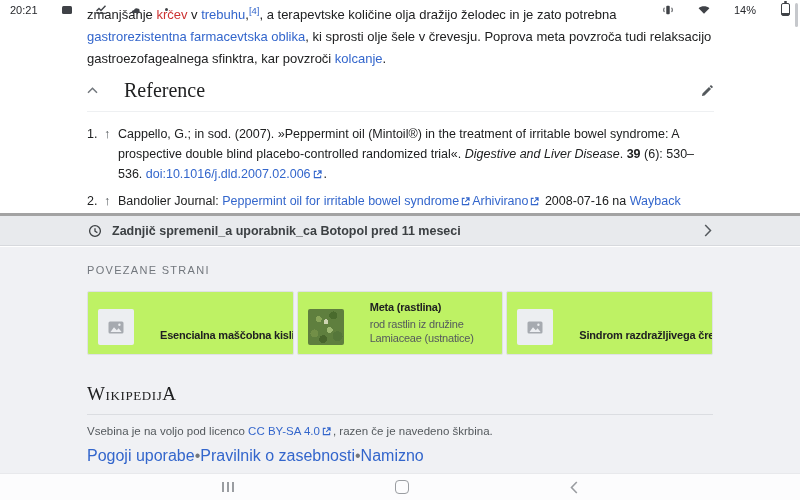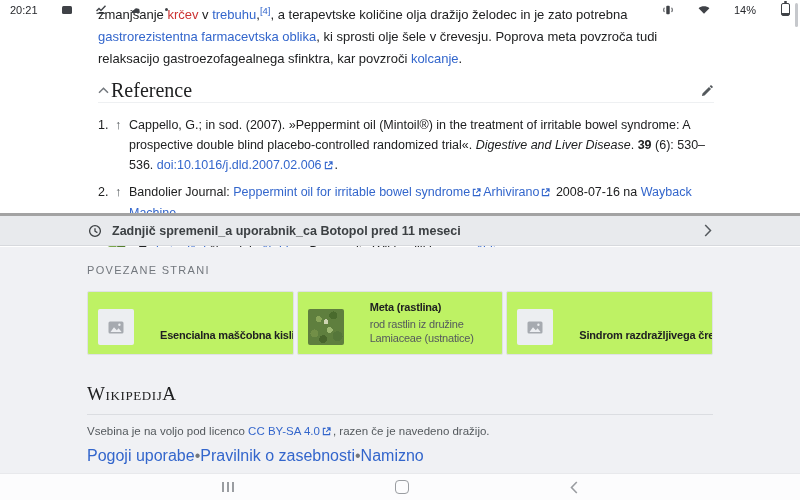--- a/index.html
+++ b/index.html
@@ -14,26 +14,26 @@
   .si-img{width:10px;height:8px;background:#3f4247;border-radius:1.5px;display:inline-block;}
   .si-dot{width:3px;height:3px;background:#3f4247;border-radius:50%;display:inline-block;}
   .batt{position:relative;width:7px;height:11px;border:1px solid #3f4247;border-radius:2px;display:inline-block;margin-left:1px;}
   .batt::before{content:"";position:absolute;top:-3px;left:1.5px;width:3px;height:2px;background:#3f4247;border-radius:1px;}
   .batt::after{content:"";position:absolute;bottom:0;left:0;right:0;height:2px;background:#3f4247;}
 
   
   .scrollthumb{position:absolute;top:3px;right:2px;width:3px;height:24px;background:#c6c8cc;border-radius:2px;z-index:6;}
 
   
-  .article{position:absolute;top:0;left:98px;right:86px;color:#202122;}
+  .article{position:absolute;top:0;left:87px;right:86px;color:#202122;}
   .para{margin:4px 0 0;font-size:13px;line-height:22px;}
   .lnk{color:#3366cc;}
   .red{color:#cc3333;}
   .sup{font-size:9.5px;vertical-align:super;color:#3366cc;line-height:0;}
-  .sec-head{margin-top:9px;display:flex;align-items:center;gap:2px;border-bottom:1px solid #eef0f2;}
+  .sec-head{margin-top:9px;display:flex;align-items:center;gap:26px;padding-bottom:9px;border-bottom:1px solid #eef0f2;}
   .sec-title{margin:0;font-family:"Liberation Serif",serif;font-weight:400;font-size:20px;color:#202122;}
   .edit-btn{margin-left:auto;display:flex;align-items:center;}
   .refs{margin-top:12px;font-size:12.5px;line-height:20px;}
   .ref{display:flex;margin-bottom:6px;}
   .ref-num{width:17px;flex:none;}
   .ref-up{width:14px;flex:none;color:#54595d;}
   .ref-body{flex:1;}
   .ital{font-style:italic;}
   .bold{font-weight:700;}
   .ext{display:inline-block;vertical-align:-1px;margin:0 2px;}
@@ -216,21 +216,21 @@
         </div>
       </div>
     </div>
 
     <div class="footer">
       <div class="wordmark">WikipedijA</div>
       <div class="foot-div"></div>
       <div class="license"><span>Vsebina je na voljo pod licenco </span><span class="lnk">CC BY-SA 4.0</span><span class="ext"><svg width="9" height="9" viewBox="0 0 10 10">
               <path d="M4 1.5 H1.5 V8.5 H8.5 V6" fill="none" stroke="#3366cc" stroke-width="1.2"></path>
               <path d="M5.6 1 H9 V4.4 M9 1 L4.7 5.3" fill="none" stroke="#3366cc" stroke-width="1.2"></path>
-            </svg></span><span>, razen če je navedeno dražijo.</span></div>
+            </svg></span><span>, razen če je navedeno škrbina.</span></div>
       <div class="foot-links">
         <span class="lnk">Pogoji uporabe</span>
         <span class="dot-sep">•</span>
         <span class="lnk">Pravilnik o zasebnosti</span>
         <span class="dot-sep">•</span>
         <span class="lnk">Namizno</span>
       </div>
     </div>
   </div>
 

